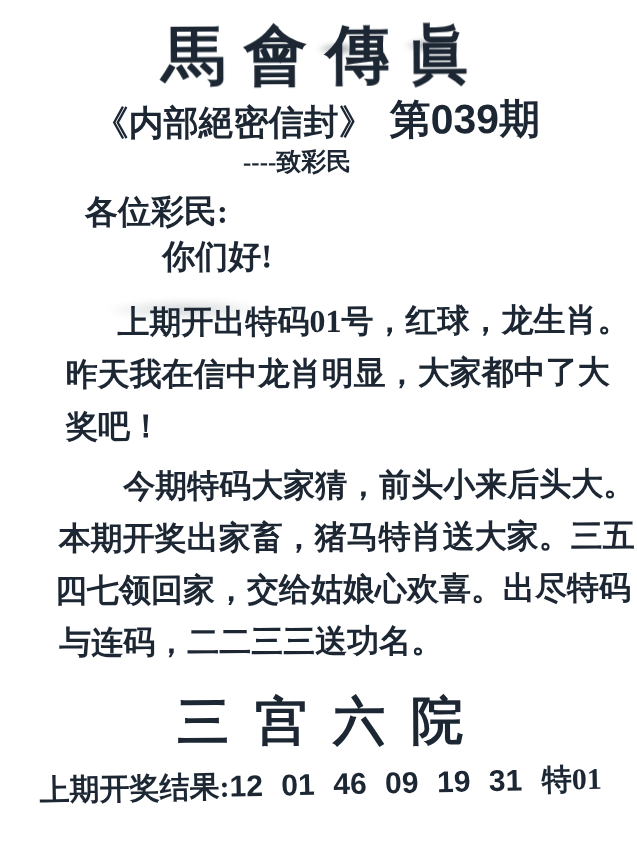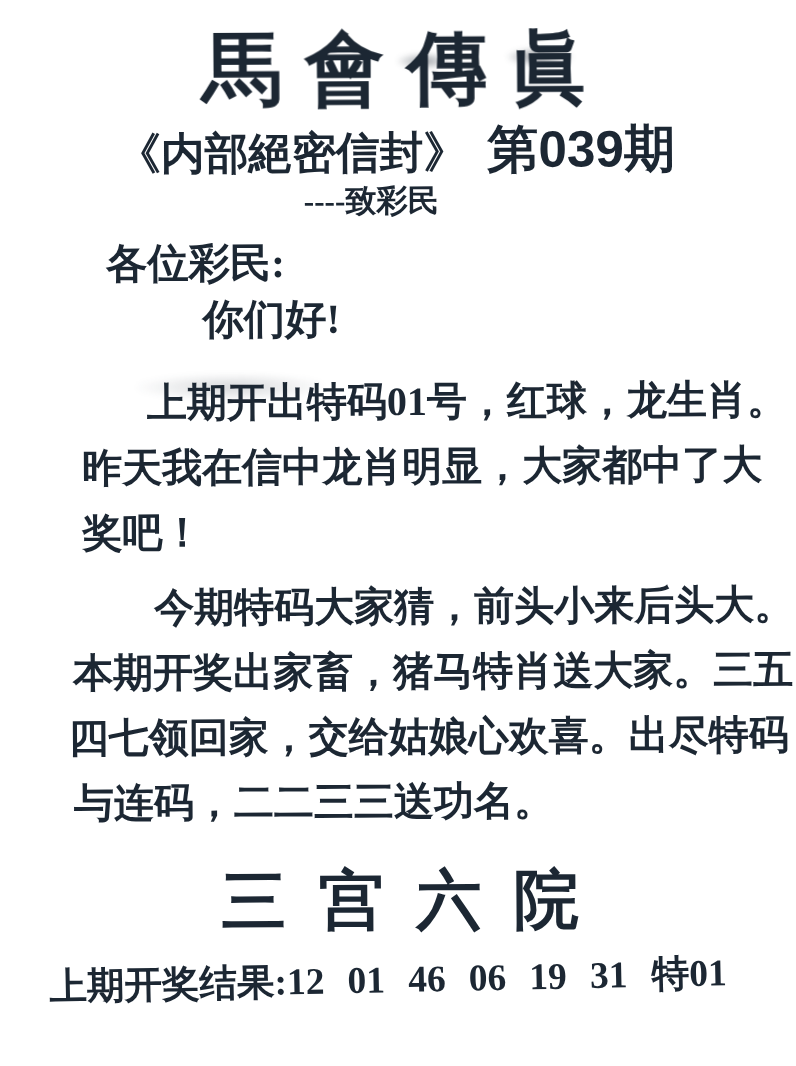--- a/index.html
+++ b/index.html
@@ -89,21 +89,21 @@
     margin: 12px 0 0 38px;
     font-size: 30px;
     line-height: 40px;
     white-space: nowrap;
     transform: rotate(-0.9deg);
     transform-origin: left bottom;
   }
   .result .num {
     display: inline-block;
     margin-left: 11px;
-    font-family: Liberation Serif, serif;
+    font-family: Liberation Sans, sans-serif;
   }
   .result .special {
     display: inline-block;
     margin-left: 12px;
   }
   
   .smudge {
     position: absolute;
     pointer-events: none;
     border-radius: 50%;
@@ -156,19 +156,19 @@
     <div class="line p2l2">四七领回家，交给姑娘心欢喜。出尽特码</div>
     <div class="line p2l3">与连码，二二三三送功名。</div>
   </div>
 
   <div class="slogan">三宫六院</div>
 
   <div class="result">
     <span class="label">上期开奖结果:</span><span class="num" style="margin-left:0">12</span>
     <span class="num">01</span>
     <span class="num">46</span>
-    <span class="num">06</span>
+    <span class="num">09</span>
     <span class="num">19</span>
     <span class="num">31</span>
     <span class="special">特01</span>
   </div>
 
 </div>
 
 </body></html>

